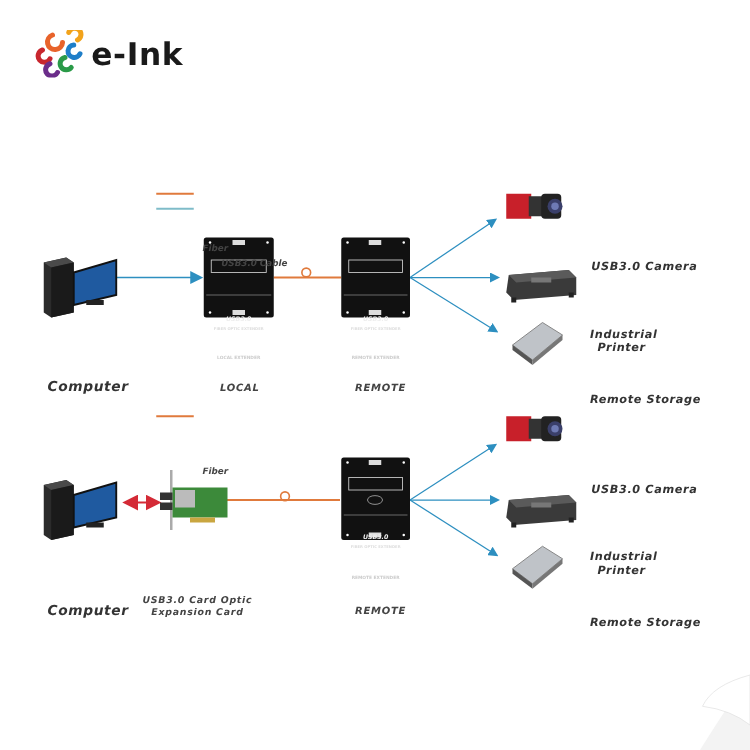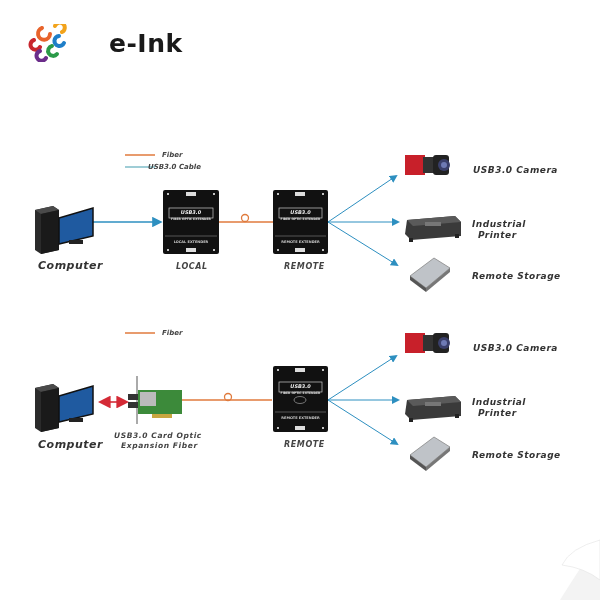--- a/index.html
+++ b/index.html
@@ -1,20 +1,20 @@
 <!DOCTYPE html>
 <html><head>
 <meta charset="utf-8">
 <style>
   * { box-sizing: border-box; margin: 0; padding: 0; }
   html, body { width: 600px; height: 600px; background: #ffffff; overflow: hidden; }
   body { position: relative; font-family: "DejaVu Sans", sans-serif; }
   .abs { position: absolute; }
-  .lbl { position: absolute; font-family: "DejaVu Sans", sans-serif; font-weight: bold; font-style: italic; color: #333; white-space: nowrap; }
-  .logo-text { position: absolute; left: 73px; top: 29px; font-family: "DejaVu Sans", sans-serif; font-weight: bold; font-size: 25px; color: #1a1a1a; letter-spacing: 0.5px; margin-left: 36px; }
+  .lbl { position: absolute; font-family: "DejaVu Sans", sans-serif; font-weight: bold; font-style: italic; color: #333; white-space: nowrap; margin-top: 44px; }
+  .logo-text { position: absolute; left: 73px; top: 29px; font-family: "DejaVu Sans", sans-serif; font-weight: bold; font-size: 25px; color: #1a1a1a; letter-spacing: 0.5px; }
   .legend-txt { font-size: 7px; color: #444; }
   .dev-label { font-size: 8px; letter-spacing: 0.6px; color: #444; font-style: italic; }
   .node-label { font-size: 11px; letter-spacing: 0.5px; color: #333; }
   .end-label { font-size: 9px; letter-spacing: 0.5px; color: #333; }
   svg.diagram { position: absolute; left: 0; top: 0; }
 </style>
 </head>
 <body>
 
 <div>
@@ -177,34 +177,34 @@
 
 <div class="lbl" style="left:273px;top:209px;width:55px;text-align:center;font-size:5px;color:#eee;font-style:italic">USB3.0</div>
 <div class="lbl" style="left:273px;top:217px;width:55px;text-align:center;font-size:3px;color:#ddd;font-style:normal">FIBER OPTIC EXTENDER</div>
 <div class="lbl" style="left:273px;top:240px;width:55px;text-align:center;font-size:3.5px;color:#ccc;font-style:normal">REMOTE EXTENDER</div>
 
 <div class="lbl" style="left:273px;top:383px;width:55px;text-align:center;font-size:5px;color:#eee;font-style:italic">USB3.0</div>
 <div class="lbl" style="left:273px;top:391px;width:55px;text-align:center;font-size:3px;color:#ddd;font-style:normal">FIBER OPTIC EXTENDER</div>
 <div class="lbl" style="left:273px;top:416px;width:55px;text-align:center;font-size:3.5px;color:#ccc;font-style:normal">REMOTE EXTENDER</div>
 
 <div class="lbl legend-txt" style="left:162px;top:151px">Fiber</div>
-<div class="lbl legend-txt" style="left:148px;top:163px">USB3.0 Cable</div>
+<div class="lbl legend-txt" style="left:177px;top:163px">USB3.0 Cable</div>
 
 <div class="lbl node-label" style="left:38px;top:259px">Computer</div>
 <div class="lbl dev-label" style="left:176px;top:262px">LOCAL</div>
 <div class="lbl dev-label" style="left:284px;top:262px">REMOTE</div>
 
 <div class="lbl end-label" style="left:473px;top:165px">USB3.0 Camera</div>
 <div class="lbl end-label" style="left:472px;top:219px">Industrial</div>
 <div class="lbl end-label" style="left:478px;top:230px">Printer</div>
 <div class="lbl end-label" style="left:472px;top:271px">Remote Storage</div>
 
 <div class="lbl legend-txt" style="left:162px;top:329px">Fiber</div>
 
 <div class="lbl node-label" style="left:38px;top:438px">Computer</div>
 <div class="lbl dev-label" style="left:114px;top:431px;font-size:7.5px">USB3.0 Card Optic</div>
-<div class="lbl dev-label" style="left:121px;top:441px;font-size:7.5px">Expansion Fiber</div>
+<div class="lbl dev-label" style="left:121px;top:441px;font-size:7.5px">Expansion Card</div>
 <div class="lbl dev-label" style="left:284px;top:440px">REMOTE</div>
 
 <div class="lbl end-label" style="left:473px;top:343px">USB3.0 Camera</div>
 <div class="lbl end-label" style="left:472px;top:397px">Industrial</div>
 <div class="lbl end-label" style="left:478px;top:408px">Printer</div>
 <div class="lbl end-label" style="left:472px;top:450px">Remote Storage</div>
 
 </body></html>

